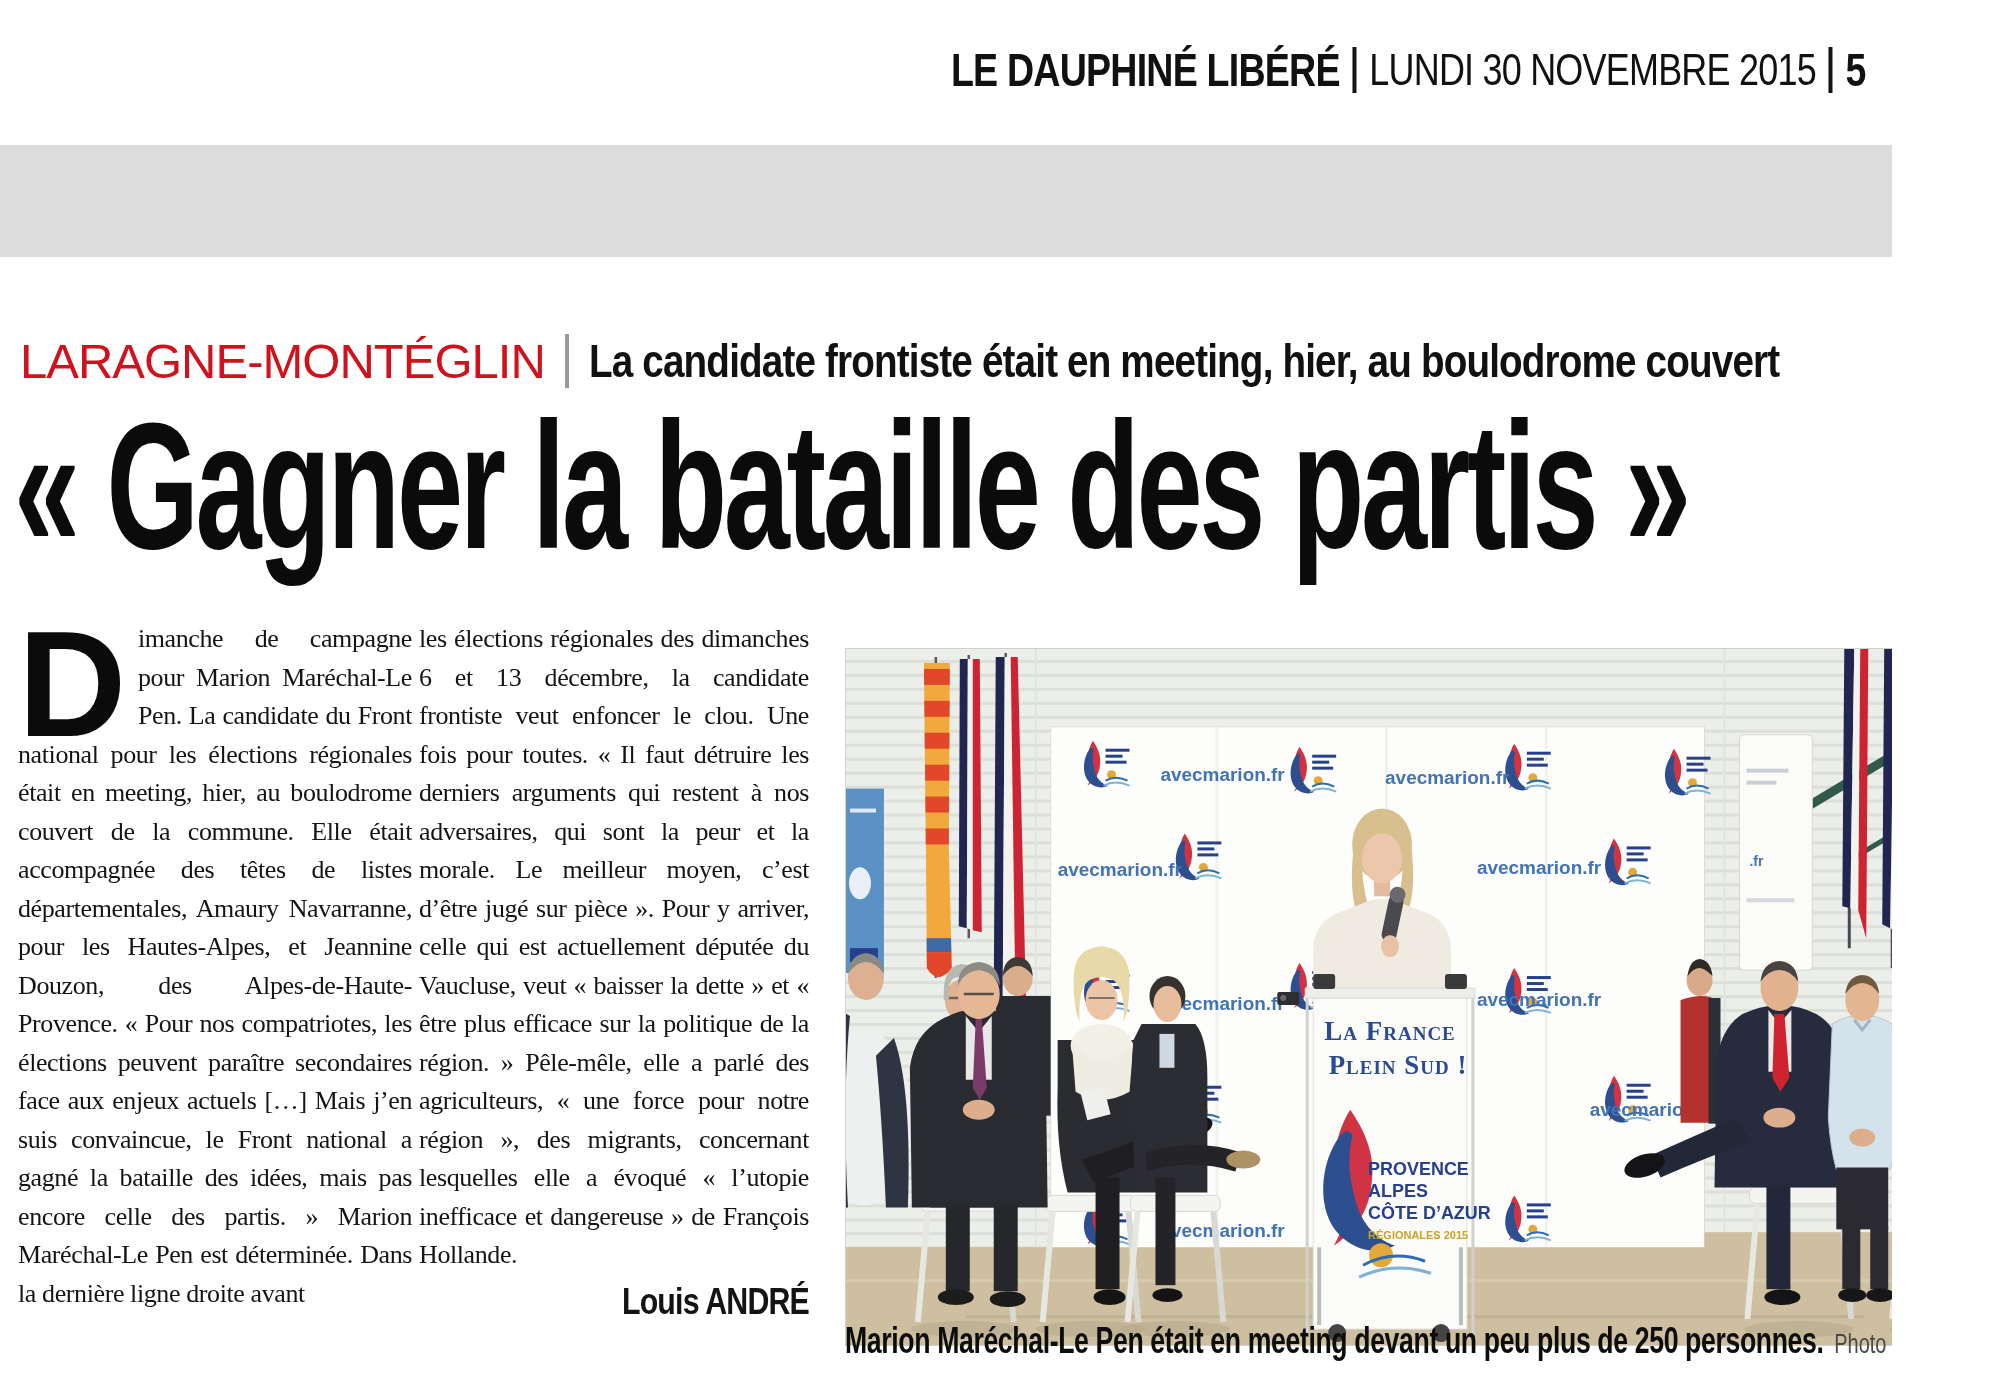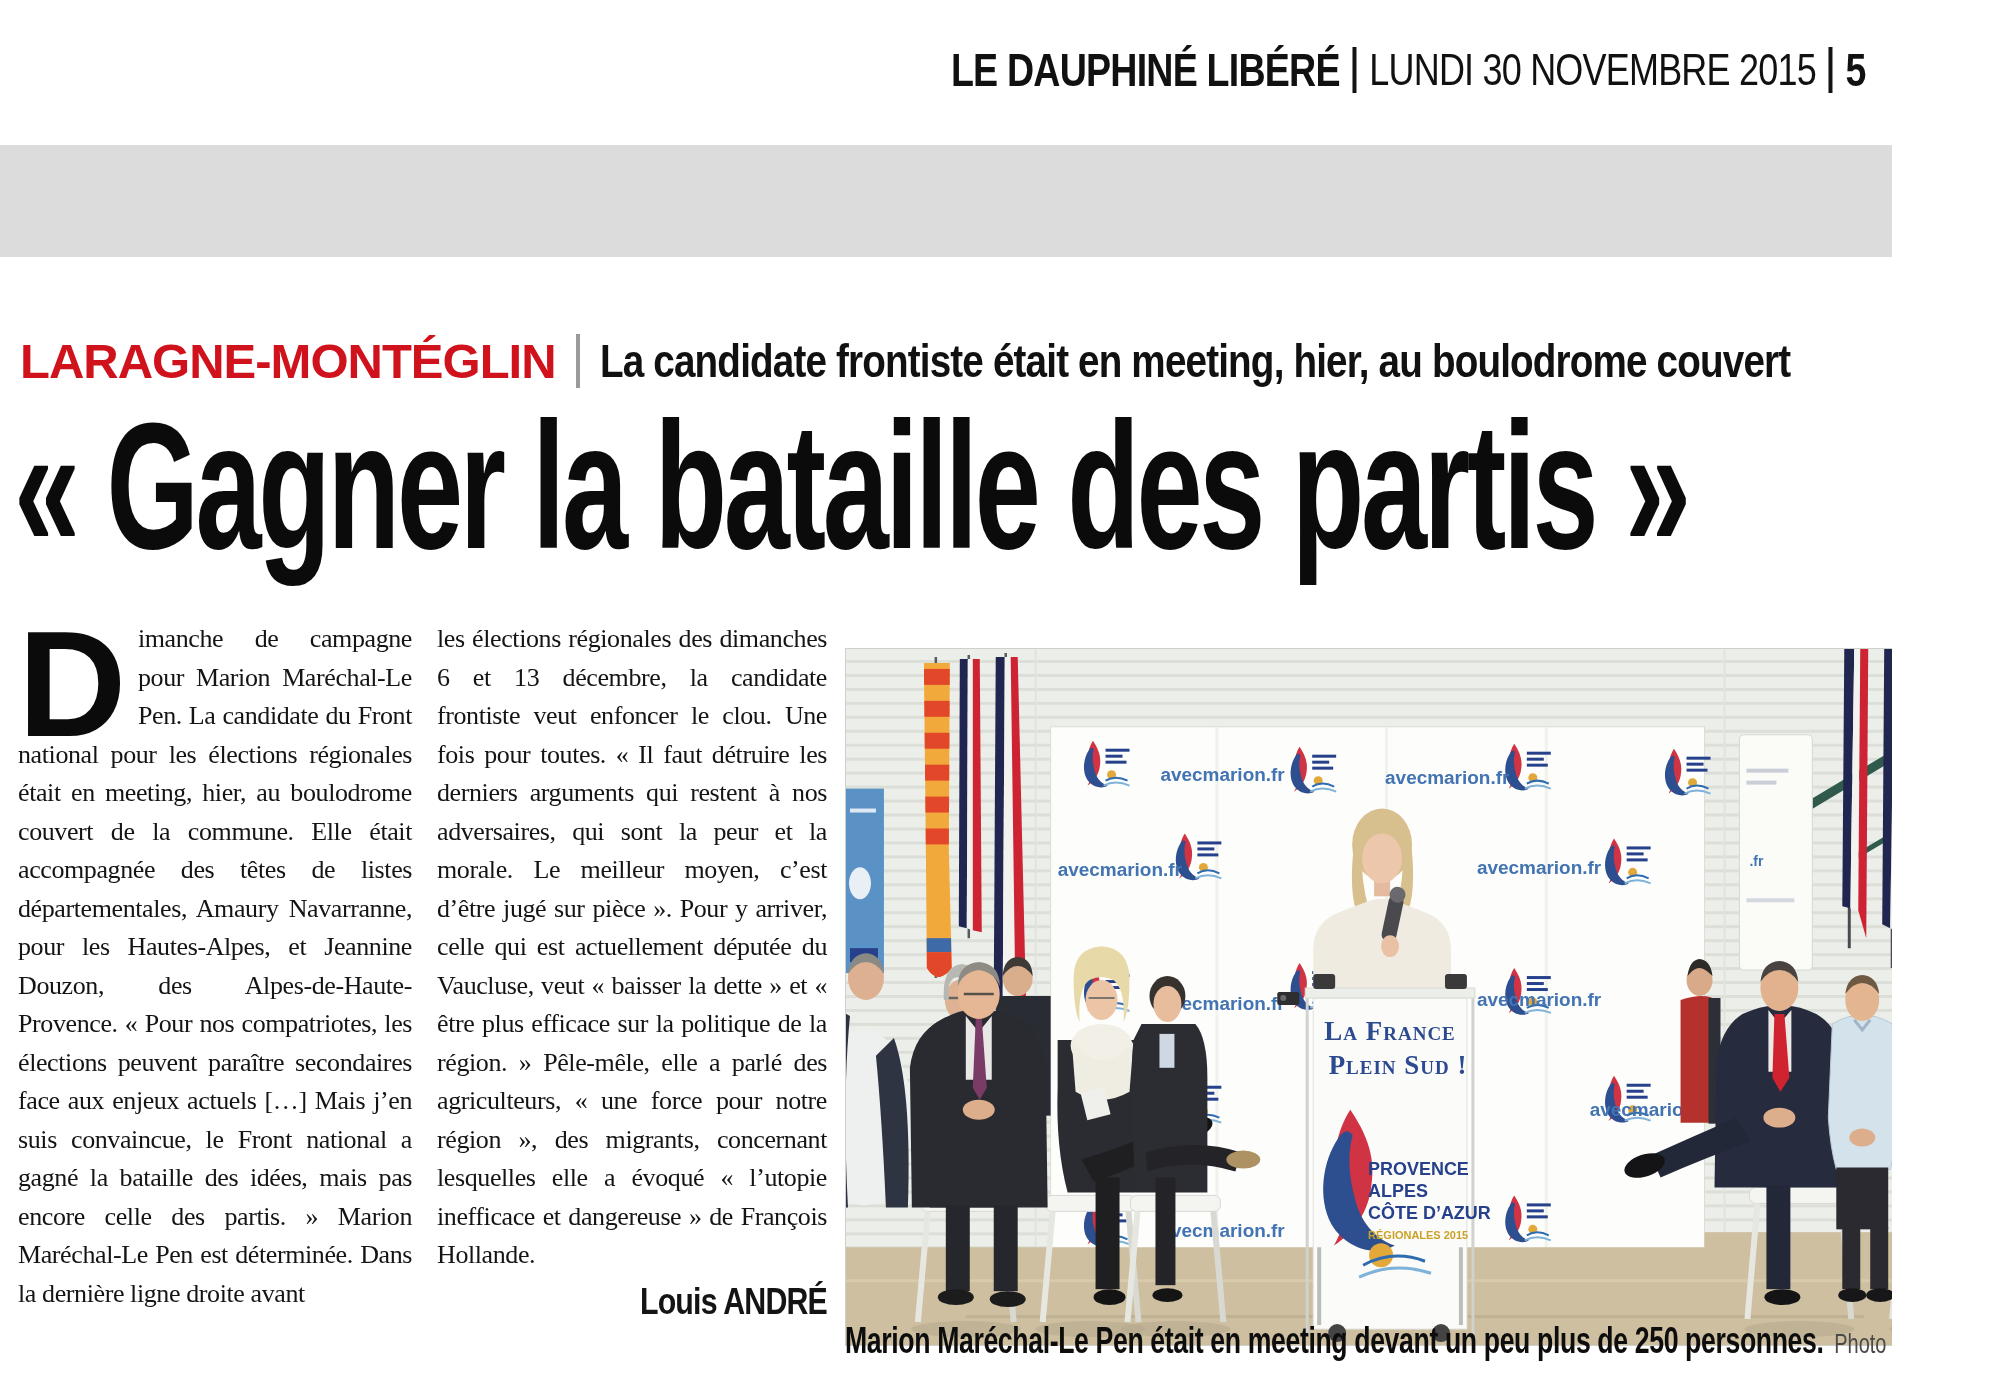--- a/index.html
+++ b/index.html
@@ -11,35 +11,35 @@
             display:flex;align-items:center;gap:16px;white-space:nowrap;}
   .masthead .paper{font-size:47px;font-weight:bold;letter-spacing:-1px;}
   .masthead .date{font-size:45px;font-weight:normal;letter-spacing:-1px;}
   .masthead .pageno{font-size:47px;font-weight:bold;}
   .mast-sep{width:5px;height:46px;background:#141414;}
 
   .gray-band{position:absolute;left:0;top:145px;width:2002px;height:112px;background:#dcdcdd;}
 
   
   .kicker-row{position:absolute;left:20px;top:333px;display:flex;align-items:center;gap:20px;white-space:nowrap;}
-  .kicker{font-size:49px;font-weight:bold;color:#d0121c;letter-spacing:-1px;}
+  .kicker{font-size:49px;font-weight:normal;color:#d0121c;letter-spacing:-1px;}
   .kicker-sep{width:4px;height:54px;background:#9a9a9a;}
   .standfirst{font-size:46px;font-weight:bold;letter-spacing:-1px;transform:scaleX(.84);transform-origin:left center;}
 
   
   .headline-wrap{position:absolute;left:14px;top:396px;height:185px;}
   .headline{display:inline-block;font-size:180px;font-weight:bold;letter-spacing:-5px;white-space:nowrap;
             transform:scaleX(.66);transform-origin:left top;line-height:1.0;color:#0b0b0b;}
 
   
   .bodycol{position:absolute;top:620px;width:394px;font-family:"Liberation Serif",serif;
            font-size:26px;line-height:38.5px;letter-spacing:-0.4px;text-align:justify;color:#141414;
            hyphens:auto;-webkit-hyphens:auto;}
   #col1{left:18px;}
-  #col2{left:437px;width:390px;}
+  #col2{left:419px;width:390px;}
   .dropcap{float:left;font-family:"Liberation Sans",sans-serif;font-weight:bold;
            font-size:150px;line-height:100px;padding:14px 12px 0 0;color:#0b0b0b;}
   .byline{text-align:right;font-family:"Liberation Sans",sans-serif;font-weight:bold;font-size:37px;
           letter-spacing:-1px;transform:scaleX(.82);transform-origin:right center;margin-top:8px;}
 
   
   .photo{position:absolute;left:845px;top:648px;width:1165px;height:698px;border:1px solid #cfcfcb;box-sizing:border-box;}
   .photo svg{display:block;width:100%;height:100%;}
 
   

